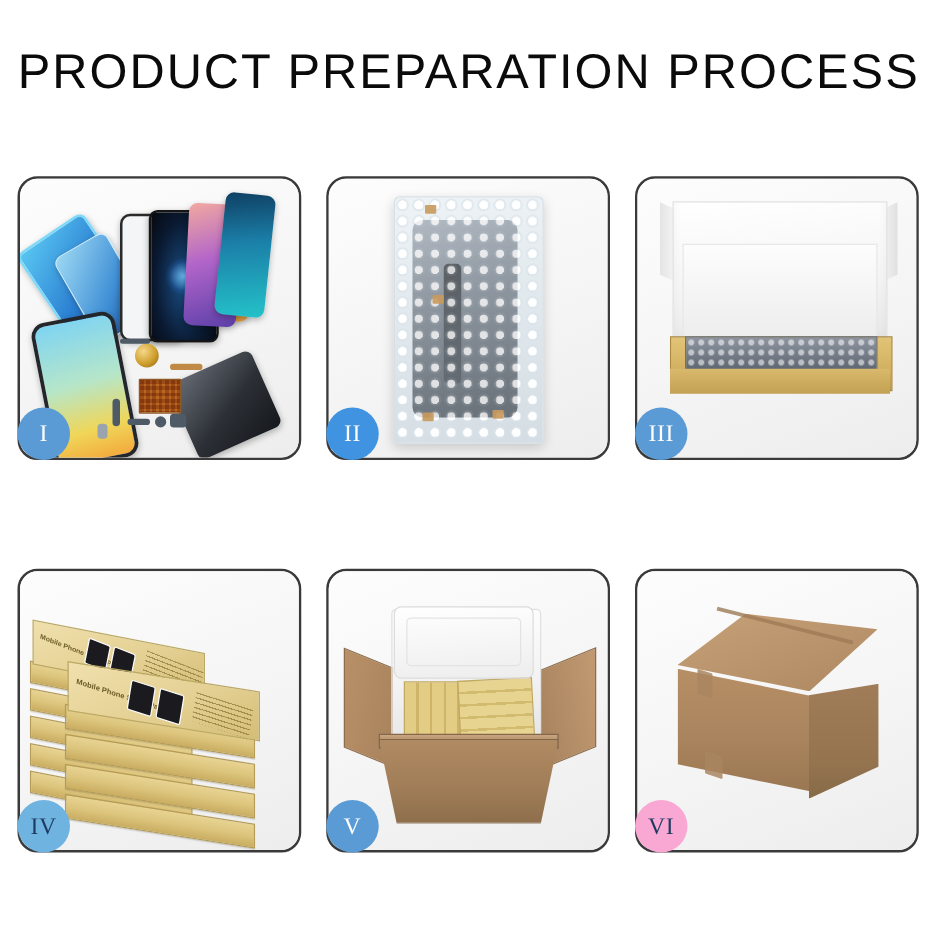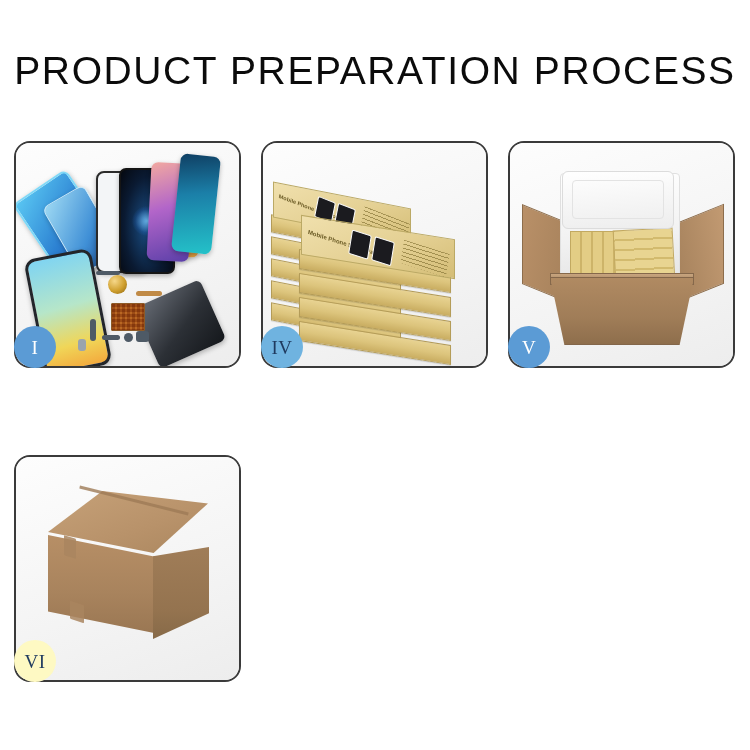--- a/index.html
+++ b/index.html
@@ -18,21 +18,21 @@
     position: relative;
     width: 750px;
     height: 750px;
     background: #ffffff;
   }
 
   
   .header {
     position: absolute;
     left: 0;
-    top: 49px;
+    top: 36px;
     width: 750px;
     text-align: center;
   }
   .title {
     font-size: 39px;
     line-height: 44px;
     font-weight: 400;
     letter-spacing: 1.6px;
     color: #0b0b0b;
     white-space: nowrap;
@@ -473,21 +473,54 @@
           <div class="flex-cable" style="left:120px;top:188px;width:13px;height:11px;"></div>
           <div class="flex-cable" style="left:120px;top:148px;width:26px;height:5px;background:#c08a46;"></div>
           <div class="flex-cable" style="left:62px;top:196px;width:8px;height:12px;background:#9aa4ae;"></div>
         </div>
       </div>
       <div class="badge light" style="background:#5b9bd5;">
         <span>I</span>
       </div>
     </div>
 
-
+    <div class="panel">
+      <div class="panel-inner">
+        <div class="scene">
+          <div class="bag">
+            <div class="bag-screen"></div>
+            <div class="bag-overlay"></div>
+            <div class="tape" style="left:24px;top:6px;"></div>
+            <div class="tape" style="left:30px;top:78px;"></div>
+            <div class="tape" style="left:22px;top:172px;"></div>
+            <div class="tape" style="left:78px;top:170px;"></div>
+          </div>
+        </div>
+      </div>
+      <div class="badge light" style="background:#3f93e0;">
+        <span>II</span>
+      </div>
+    </div>
+
+    <div class="panel">
+      <div class="panel-inner">
+        <div class="scene">
+          <div class="tray-lid-flapL"></div>
+          <div class="tray-lid-flapR"></div>
+          <div class="tray-lid"></div>
+          <div class="tray-foam"></div>
+          <div class="tray-body"></div>
+          <div class="tray-bubble"></div>
+          <div class="tray-front"></div>
+        </div>
+      </div>
+      <div class="badge light" style="background:#5b9bd5;">
+        <span>III</span>
+      </div>
+    </div>
 
     <div class="panel">
       <div class="panel-inner">
         <div class="scene">
           <div class="stack">
 
             <div class="sbox" style="left:0px;  top:58px;  width:128px; height:16px; transform:skewY(11deg);"></div>
             <div class="sbox" style="left:0px;  top:80px;  width:128px; height:16px; transform:skewY(11deg);"></div>
             <div class="sbox" style="left:0px;  top:102px; width:128px; height:16px; transform:skewY(11deg);"></div>
             <div class="sbox" style="left:0px;  top:124px; width:128px; height:16px; transform:skewY(11deg);"></div>
@@ -543,19 +576,19 @@
           <div class="c6">
             <div class="c6-top"></div>
             <div class="c6-front"></div>
             <div class="c6-side"></div>
             <div class="c6-seam" style="left:44px; top:8px; width:112px; height:3px; transform:rotate(14deg);"></div>
             <div class="c6-tape" style="left:30px; top:46px; width:12px; height:20px; transform:skewY(18deg);"></div>
             <div class="c6-tape" style="left:36px; top:112px; width:14px; height:18px; transform:skewY(18deg);"></div>
           </div>
         </div>
       </div>
-      <div class="badge dark" style="background:#fef9c3;">
+      <div class="badge dark" style="background:#f9a8d4;">
         <span>VI</span>
       </div>
     </div>
 
   </div>
 </div>
 
 </body></html>

